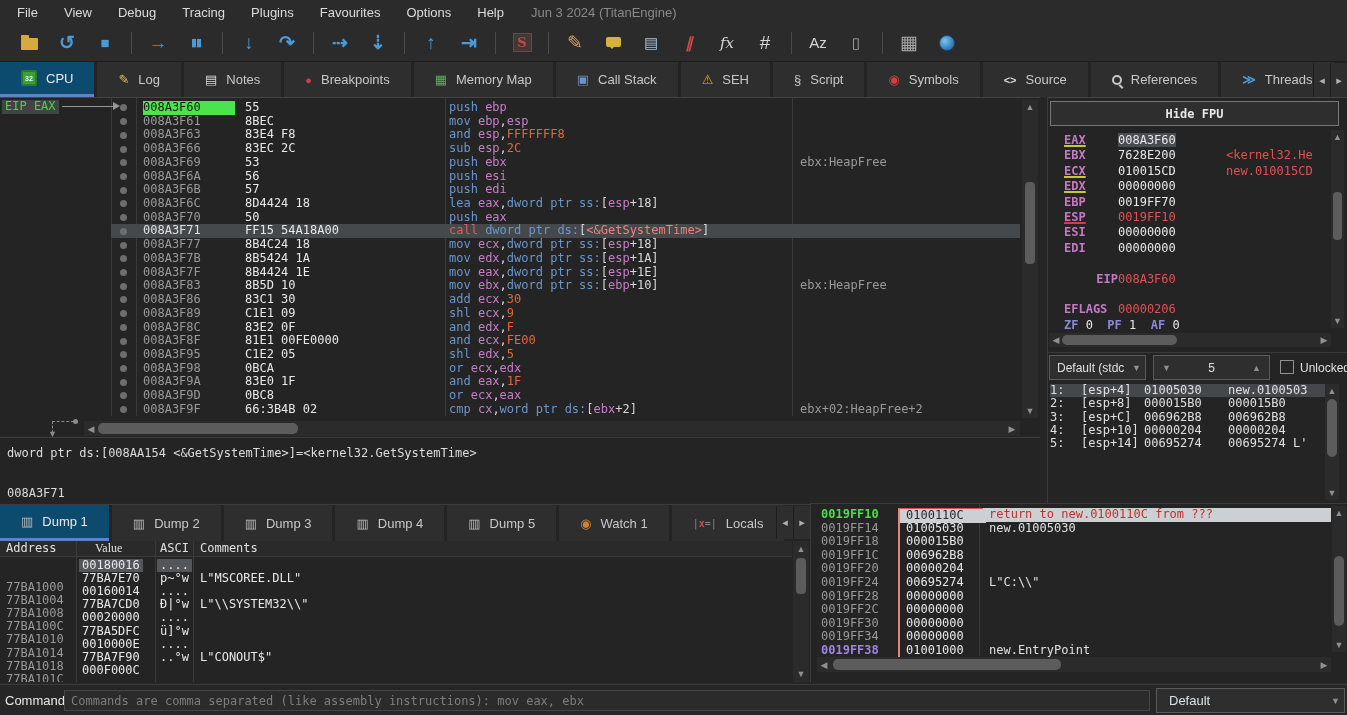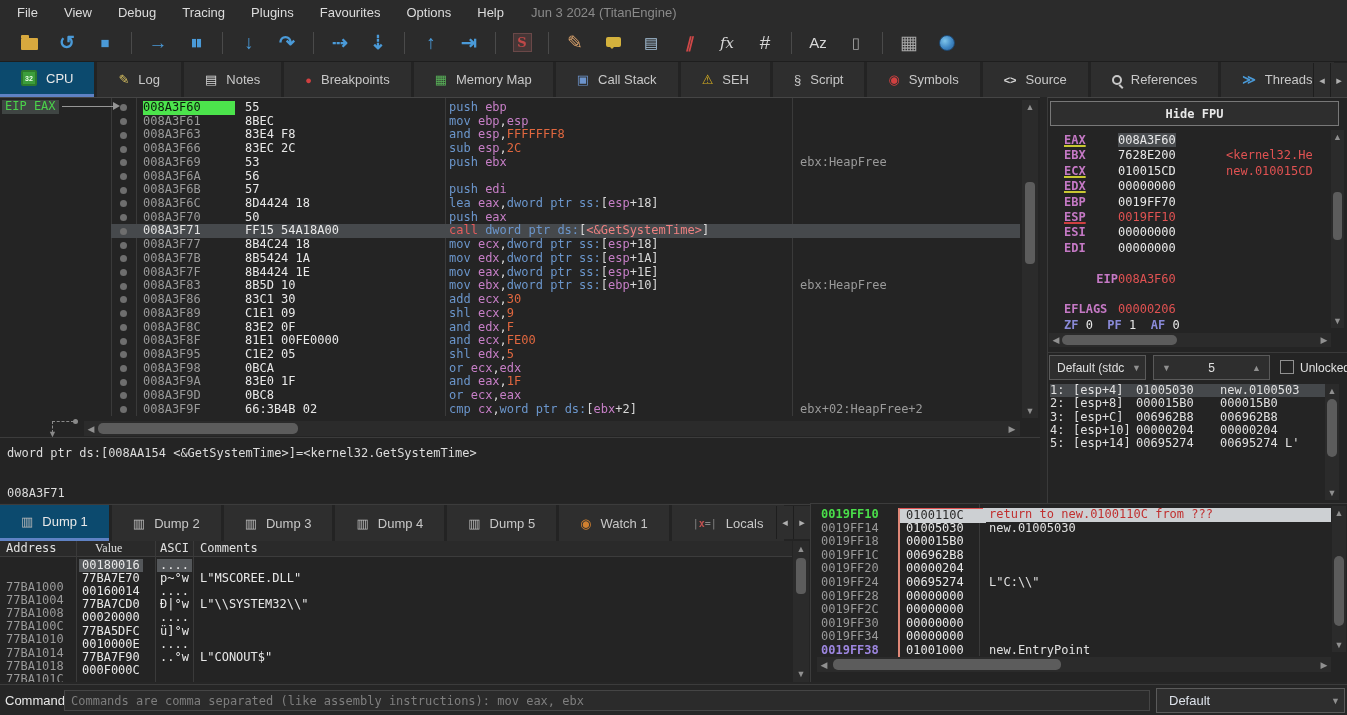--- a/index.html
+++ b/index.html
@@ -118,21 +118,21 @@
               border-top:1px solid #3a3a3a; }
   .combo { position:absolute; background:#2e2e2e; border:1px solid #5a5a5a; color:#e0e0e0;
            font-size:12px; display:flex; align-items:center; }
   .combo .chev { margin-left:auto; color:#909090; font-size:9px; padding:0 4px; }
   .spin-arrow { color:#909090; font-size:9px; }
   .chkbox { position:absolute; width:14px; height:14px; border:1px solid #909090; background:#242424; }
   .chklabel { position:absolute; color:#e0e0e0; font-size:12px; }
   .arow { position:absolute; left:2px; width:276px; height:13.3px; line-height:13.3px;
           font-family:"DejaVu Sans Mono",monospace; font-size:12px; color:#e0e0e0; white-space:pre; }
   .arow.sel { background:#45484b; }
-  .arow .ai { display:inline-block; width:23px; } .arow .ae { display:inline-block; width:63px; }
+  .arow .ai { display:inline-block; width:23px; } .arow .ae { display:inline-block; width:63px;margin-left:8px; }
   .arow .av { display:inline-block; width:84px; }
 
   
   #dumptabs { position:absolute; left:0; top:504px; width:810px; height:37px; background:#232323;
               display:flex; gap:3px; overflow:hidden; border-top:1px solid #3c3c3c; }
   #dumptabs .tab { height:36px; }
   #dump { position:absolute; left:0; top:541px; width:810px; height:141px; background:#242424; overflow:hidden; }
   .dhead { position:absolute; left:0; top:0; width:792px; height:16px; background:#2a2a2a;
            border-bottom:1px solid #3c3c3c; color:#e0e0e0; font-family:"DejaVu Sans Mono",monospace; font-size:12px; }
   .dhead span, .drw span { position:absolute; white-space:pre; }
@@ -339,21 +339,21 @@
   <div class="vline" style="left:111px; height:318px;"></div>
   <div class="vline" style="left:136px; height:318px;"></div>
   <div class="vline" style="left:445px; height:318px;"></div>
   <div class="vline" style="left:792px; height:318px;"></div>
   <div id="drows">
       <div class="drow" style="top: 3px;"><span class="c-dot"><span class="bp-dot"></span></span><span class="c-addr"><span class="addr-eip">008A3F60</span></span><span class="c-bytes">55</span><span class="c-ins"><span class="tk-m">push</span><span class="tk-p"> </span><span class="tk-r">ebp</span></span></div>
       <div class="drow" style="top: 16.72px;"><span class="c-dot"><span class="bp-dot"></span></span><span class="c-addr">008A3F61</span><span class="c-bytes">8BEC</span><span class="c-ins"><span class="tk-m">mov</span><span class="tk-p"> </span><span class="tk-r">ebp</span><span class="tk-p">,</span><span class="tk-r">esp</span></span></div>
       <div class="drow" style="top: 30.44px;"><span class="c-dot"><span class="bp-dot"></span></span><span class="c-addr">008A3F63</span><span class="c-bytes">83E4 F8</span><span class="c-ins"><span class="tk-m">and</span><span class="tk-p"> </span><span class="tk-r">esp</span><span class="tk-p">,</span><span class="tk-n">FFFFFFF8</span></span></div>
       <div class="drow" style="top: 44.16px;"><span class="c-dot"><span class="bp-dot"></span></span><span class="c-addr">008A3F66</span><span class="c-bytes">83EC 2C</span><span class="c-ins"><span class="tk-m">sub</span><span class="tk-p"> </span><span class="tk-r">esp</span><span class="tk-p">,</span><span class="tk-n">2C</span></span></div>
       <div class="drow" style="top: 57.88px;"><span class="c-dot"><span class="bp-dot"></span></span><span class="c-addr">008A3F69</span><span class="c-bytes">53</span><span class="c-ins"><span class="tk-m">push</span><span class="tk-p"> </span><span class="tk-r">ebx</span></span><span class="c-com">ebx:HeapFree</span></div>
-      <div class="drow" style="top: 71.6px;"><span class="c-dot"><span class="bp-dot"></span></span><span class="c-addr">008A3F6A</span><span class="c-bytes">56</span></div>
+      <div class="drow" style="top: 71.6px;"><span class="c-dot"><span class="bp-dot"></span></span><span class="c-addr">008A3F6A</span><span class="c-bytes">56</span><span class="c-ins"><span class="tk-m">push</span><span class="tk-p"> </span><span class="tk-r">esi</span></span></div>
       <div class="drow" style="top: 85.32px;"><span class="c-dot"><span class="bp-dot"></span></span><span class="c-addr">008A3F6B</span><span class="c-bytes">57</span><span class="c-ins"><span class="tk-m">push</span><span class="tk-p"> </span><span class="tk-r">edi</span></span></div>
       <div class="drow" style="top: 99.04px;"><span class="c-dot"><span class="bp-dot"></span></span><span class="c-addr">008A3F6C</span><span class="c-bytes">8D4424 18</span><span class="c-ins"><span class="tk-m">lea</span><span class="tk-p"> </span><span class="tk-r">eax</span><span class="tk-p">,</span><span class="tk-m">dword ptr ss:</span><span class="tk-p">[</span><span class="tk-r">esp</span><span class="tk-p">+18]</span></span></div>
       <div class="drow" style="top: 112.76px;"><span class="c-dot"><span class="bp-dot"></span></span><span class="c-addr">008A3F70</span><span class="c-bytes">50</span><span class="c-ins"><span class="tk-m">push</span><span class="tk-p"> </span><span class="tk-r">eax</span></span></div>
       <div class="drow sel" style="top: 126.48px;"><span class="c-dot"><span class="bp-dot"></span></span><span class="c-addr">008A3F71</span><span class="c-bytes">FF15 54A18A00</span><span class="c-ins"><span class="tk-c">call</span><span class="tk-p"> </span><span class="tk-m">dword ptr ds:</span><span class="tk-p">[</span><span class="tk-a">&lt;&amp;GetSystemTime&gt;</span><span class="tk-p">]</span></span></div>
       <div class="drow" style="top: 140.2px;"><span class="c-dot"><span class="bp-dot"></span></span><span class="c-addr">008A3F77</span><span class="c-bytes">8B4C24 18</span><span class="c-ins"><span class="tk-m">mov</span><span class="tk-p"> </span><span class="tk-r">ecx</span><span class="tk-p">,</span><span class="tk-m">dword ptr ss:</span><span class="tk-p">[</span><span class="tk-r">esp</span><span class="tk-p">+18]</span></span></div>
       <div class="drow" style="top: 153.92px;"><span class="c-dot"><span class="bp-dot"></span></span><span class="c-addr">008A3F7B</span><span class="c-bytes">8B5424 1A</span><span class="c-ins"><span class="tk-m">mov</span><span class="tk-p"> </span><span class="tk-r">edx</span><span class="tk-p">,</span><span class="tk-m">dword ptr ss:</span><span class="tk-p">[</span><span class="tk-r">esp</span><span class="tk-p">+1A]</span></span></div>
       <div class="drow" style="top: 167.64px;"><span class="c-dot"><span class="bp-dot"></span></span><span class="c-addr">008A3F7F</span><span class="c-bytes">8B4424 1E</span><span class="c-ins"><span class="tk-m">mov</span><span class="tk-p"> </span><span class="tk-r">eax</span><span class="tk-p">,</span><span class="tk-m">dword ptr ss:</span><span class="tk-p">[</span><span class="tk-r">esp</span><span class="tk-p">+1E]</span></span></div>
       <div class="drow" style="top: 181.36px;"><span class="c-dot"><span class="bp-dot"></span></span><span class="c-addr">008A3F83</span><span class="c-bytes">8B5D 10</span><span class="c-ins"><span class="tk-m">mov</span><span class="tk-p"> </span><span class="tk-r">ebx</span><span class="tk-p">,</span><span class="tk-m">dword ptr ss:</span><span class="tk-p">[</span><span class="tk-r">ebp</span><span class="tk-p">+10]</span></span><span class="c-com">ebx:HeapFree</span></div>
       <div class="drow" style="top: 195.08px;"><span class="c-dot"><span class="bp-dot"></span></span><span class="c-addr">008A3F86</span><span class="c-bytes">83C1 30</span><span class="c-ins"><span class="tk-m">add</span><span class="tk-p"> </span><span class="tk-r">ecx</span><span class="tk-p">,</span><span class="tk-n">30</span></span></div>
       <div class="drow" style="top: 208.8px;"><span class="c-dot"><span class="bp-dot"></span></span><span class="c-addr">008A3F89</span><span class="c-bytes">C1E1 09</span><span class="c-ins"><span class="tk-m">shl</span><span class="tk-p"> </span><span class="tk-r">ecx</span><span class="tk-p">,</span><span class="tk-n">9</span></span></div>

